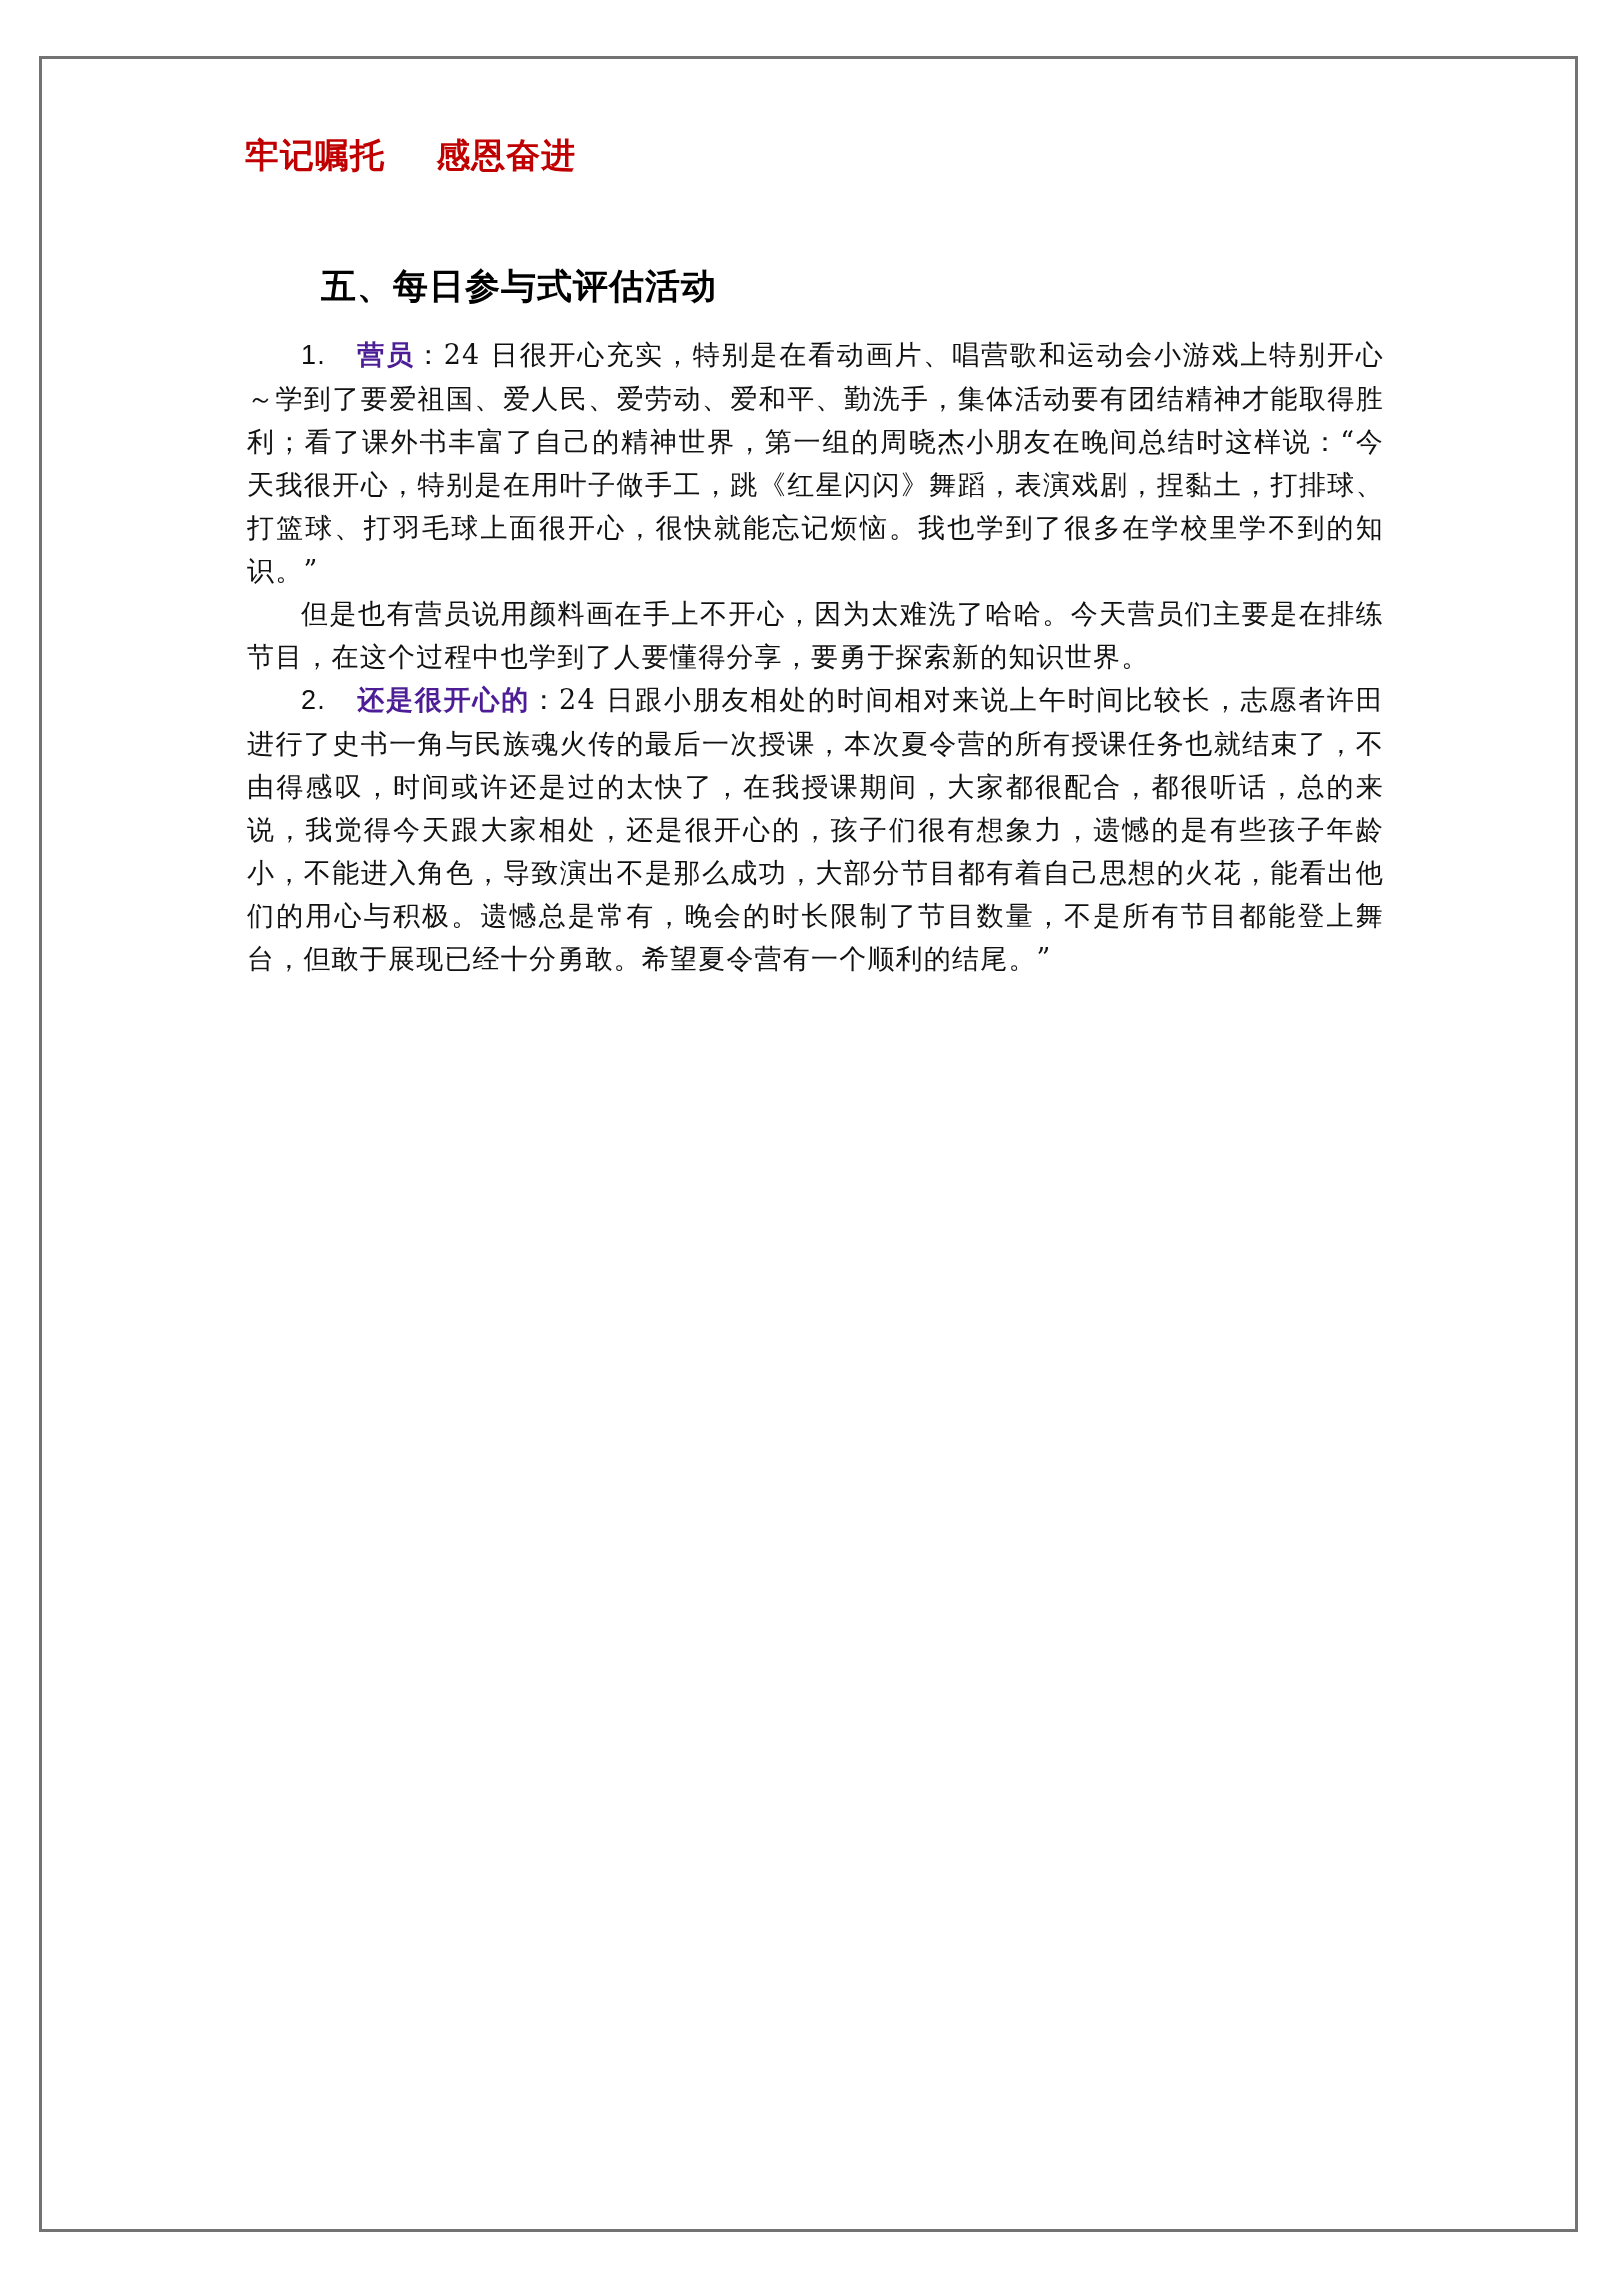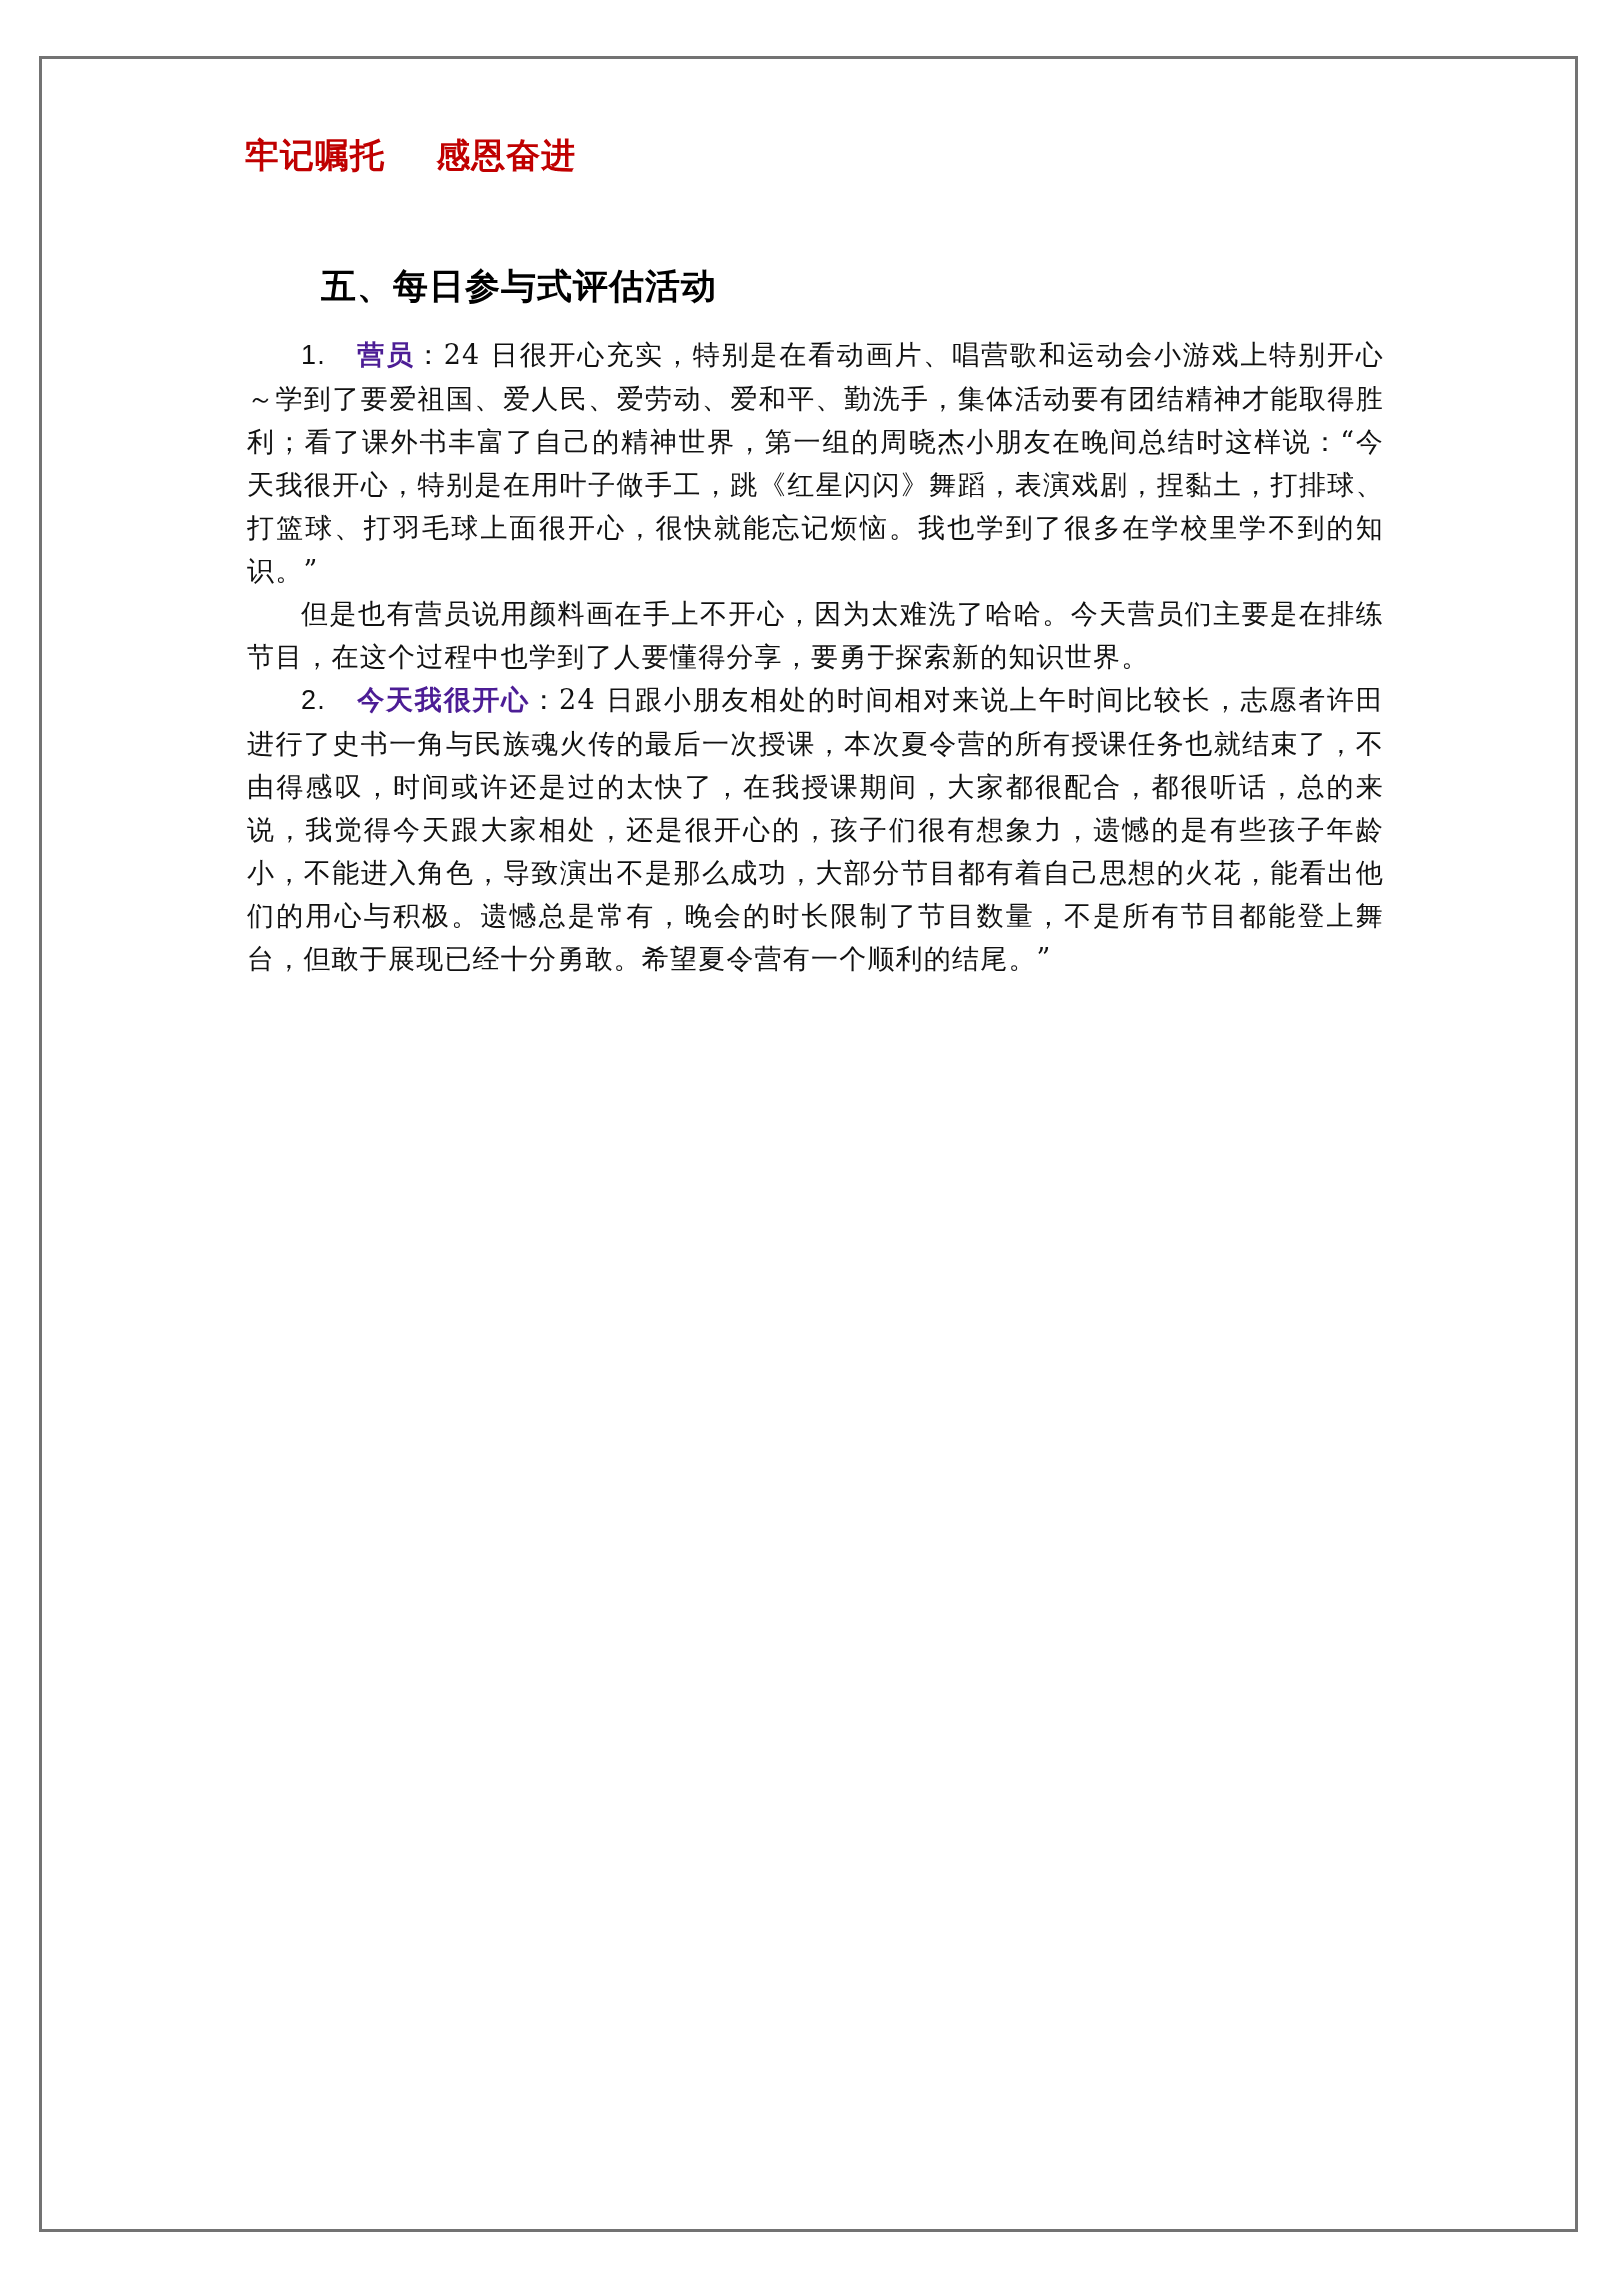--- a/index.html
+++ b/index.html
@@ -40,16 +40,16 @@
 <div class="header-title">牢记嘱托    感恩奋进</div>
 
 <div class="section-title">五、每日参与式评估活动</div>
 
 <div class="body">
   <p>
     <span class="num">1.</span>&nbsp;&nbsp;&nbsp;<span class="red-label">营员</span><span>：24 日很开心充实，特别是在看动画片、唱营歌和运动会小游戏上特别开心～学到了要爱祖国、爱人民、爱劳动、爱和平、勤洗手，集体活动要有团结精神才能取得胜利；看了课外书丰富了自己的精神世界，第一组的周晓杰小朋友在晚间总结时这样说：“今天我很开心，特别是在用叶子做手工，跳《红星闪闪》舞蹈，表演戏剧，捏黏土，打排球、打篮球、打羽毛球上面很开心，很快就能忘记烦恼。我也学到了很多在学校里学不到的知识。”</span>
   </p>
   <p>但是也有营员说用颜料画在手上不开心，因为太难洗了哈哈。今天营员们主要是在排练节目，在这个过程中也学到了人要懂得分享，要勇于探索新的知识世界。</p>
   <p>
-    <span class="num">2.</span>&nbsp;&nbsp;&nbsp;<span class="red-label">今天我很开心</span><span>：24 日跟小朋友相处的时间相对来说上午时间比较长，志愿者许田进行了史书一角与民族魂火传的最后一次授课，本次夏令营的所有授课任务也就结束了，不由得感叹，时间或许还是过的太快了，在我授课期间，大家都很配合，都很听话，总的来说，我觉得今天跟大家相处，还是很开心的，孩子们很有想象力，遗憾的是有些孩子年龄小，不能进入角色，导致演出不是那么成功，大部分节目都有着自己思想的火花，能看出他们的用心与积极。遗憾总是常有，晚会的时长限制了节目数量，不是所有节目都能登上舞台，但敢于展现已经十分勇敢。希望夏令营有一个顺利的结尾。”</span>
+    <span class="num">2.</span>&nbsp;&nbsp;&nbsp;<span class="red-label">还是很开心的</span><span>：24 日跟小朋友相处的时间相对来说上午时间比较长，志愿者许田进行了史书一角与民族魂火传的最后一次授课，本次夏令营的所有授课任务也就结束了，不由得感叹，时间或许还是过的太快了，在我授课期间，大家都很配合，都很听话，总的来说，我觉得今天跟大家相处，还是很开心的，孩子们很有想象力，遗憾的是有些孩子年龄小，不能进入角色，导致演出不是那么成功，大部分节目都有着自己思想的火花，能看出他们的用心与积极。遗憾总是常有，晚会的时长限制了节目数量，不是所有节目都能登上舞台，但敢于展现已经十分勇敢。希望夏令营有一个顺利的结尾。”</span>
   </p>
 </div>
 
 
 </body></html>

